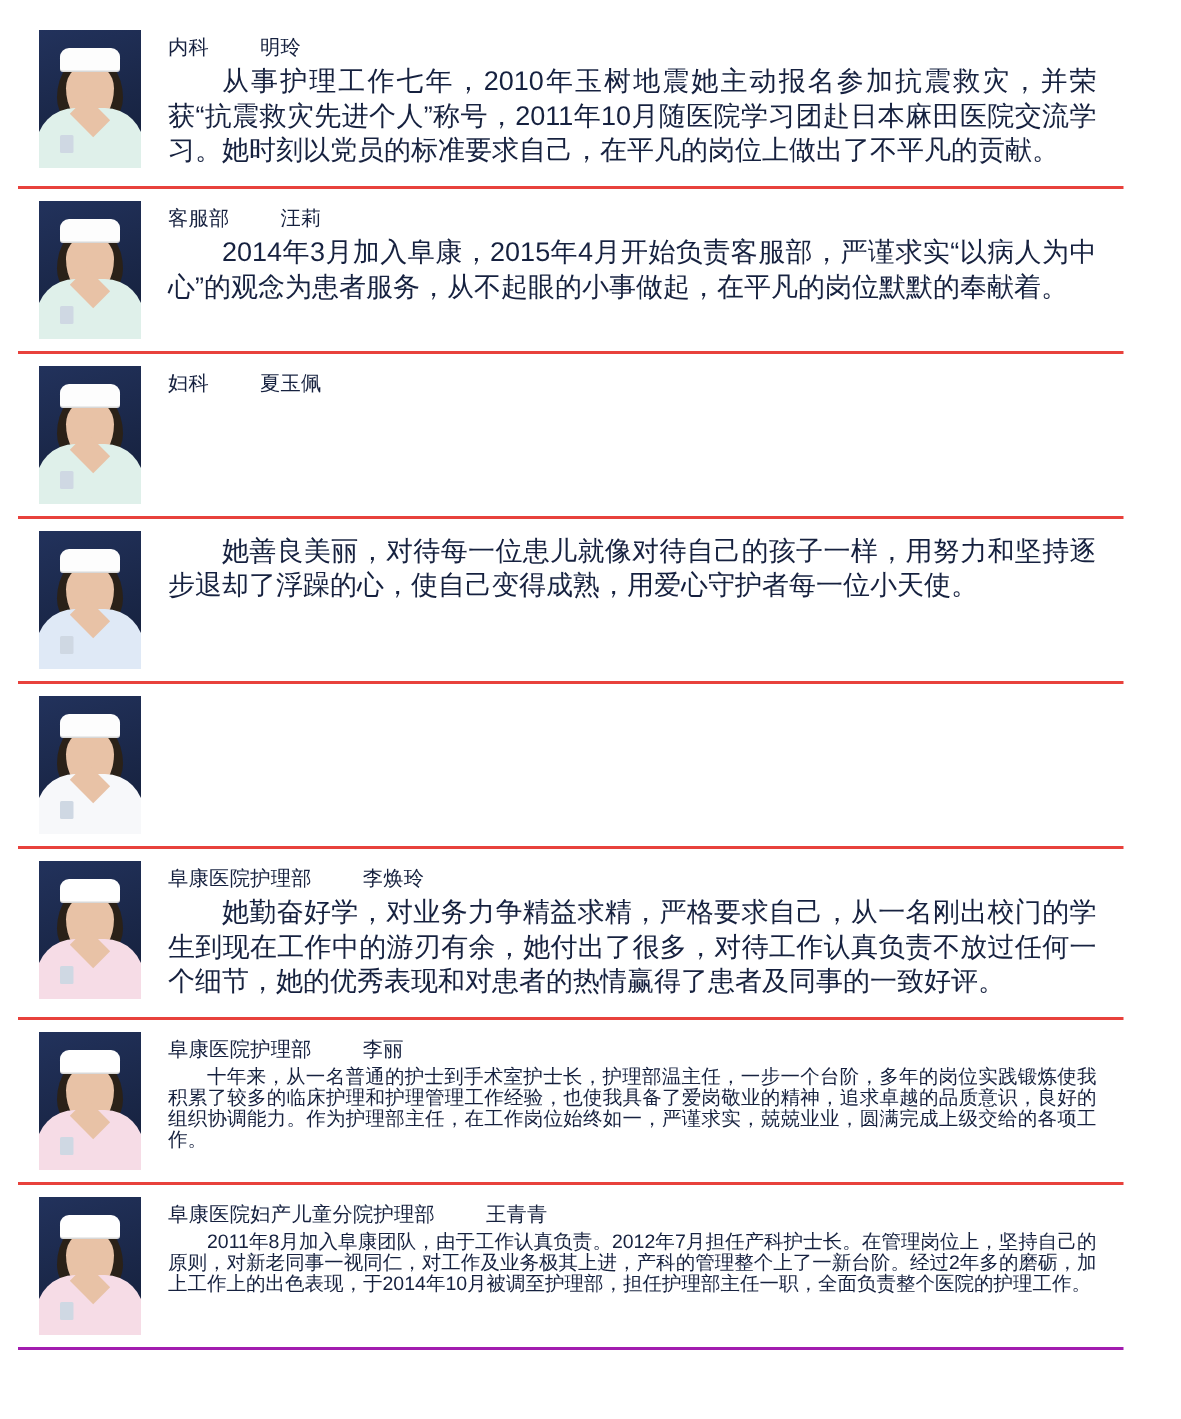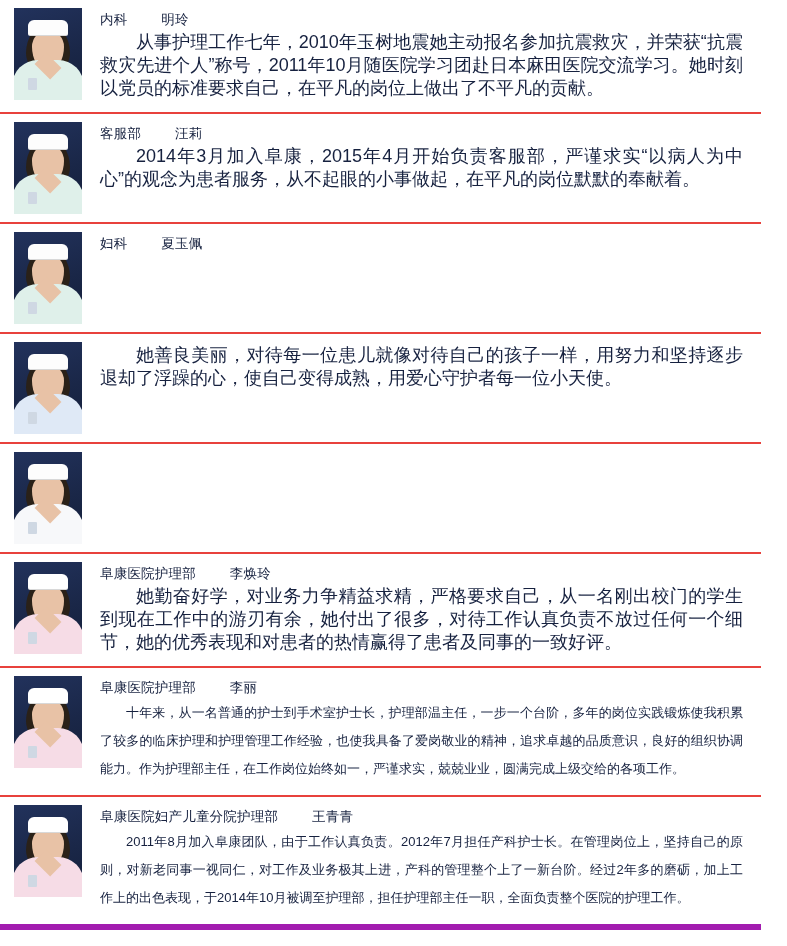--- a/index.html
+++ b/index.html
@@ -9,35 +9,35 @@
   }
   body {
     width: 787px;
     min-height: 946px;
     font-family: "Liberation Sans", "DejaVu Sans", sans-serif;
     color: #1a1a3a;
   }
   .page {
     width: 761px;
     box-sizing: border-box;
-    padding: 0;
+    padding: 12px;
   }
   .entry {
     display: flex;
     align-items: flex-start;
     box-sizing: border-box;
     border-top: 2px solid #e8413c;
     padding: 0;
     background: #fff;
   }
   .entry:first-child {
     border-top: none;
   }
   .entry.last {
-    border-bottom: 6px solid #a21caf;
+    border-bottom: 2px solid #a21caf;
   }
   .photo-col {
     width: 92px;
     min-width: 92px;
     padding: 8px 0 8px 14px;
     box-sizing: border-box;
   }
   .photo {
     width: 68px;
     height: 92px;
@@ -143,21 +143,21 @@
     font-size: 18px;
     line-height: 23px;
     margin: 0;
     text-align: justify;
     text-justify: inter-ideograph;
     text-indent: 2em;
     color: #16213f;
   }
   
   .e0 .text-col { padding-top: 10px; }
-  .e6 .desc, .e7 .desc { line-height: 28px; font-size: 13px; }
+  .e6 .desc, .e7 .desc { line-height: 14px; font-size: 13px; }
 </style>
 </head>
 <body>
 
 <div class="page">
 
   <div class="entry e0">
     <div class="photo-col">
       <div class="photo mint">
         <div class="bg"></div>

